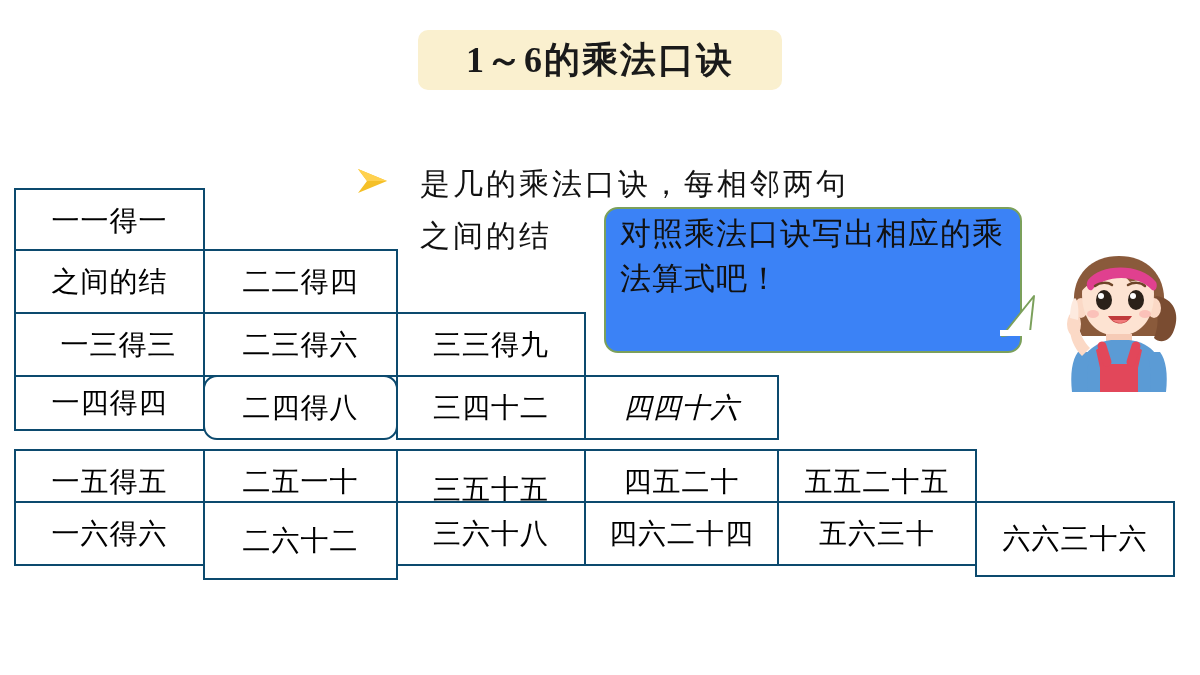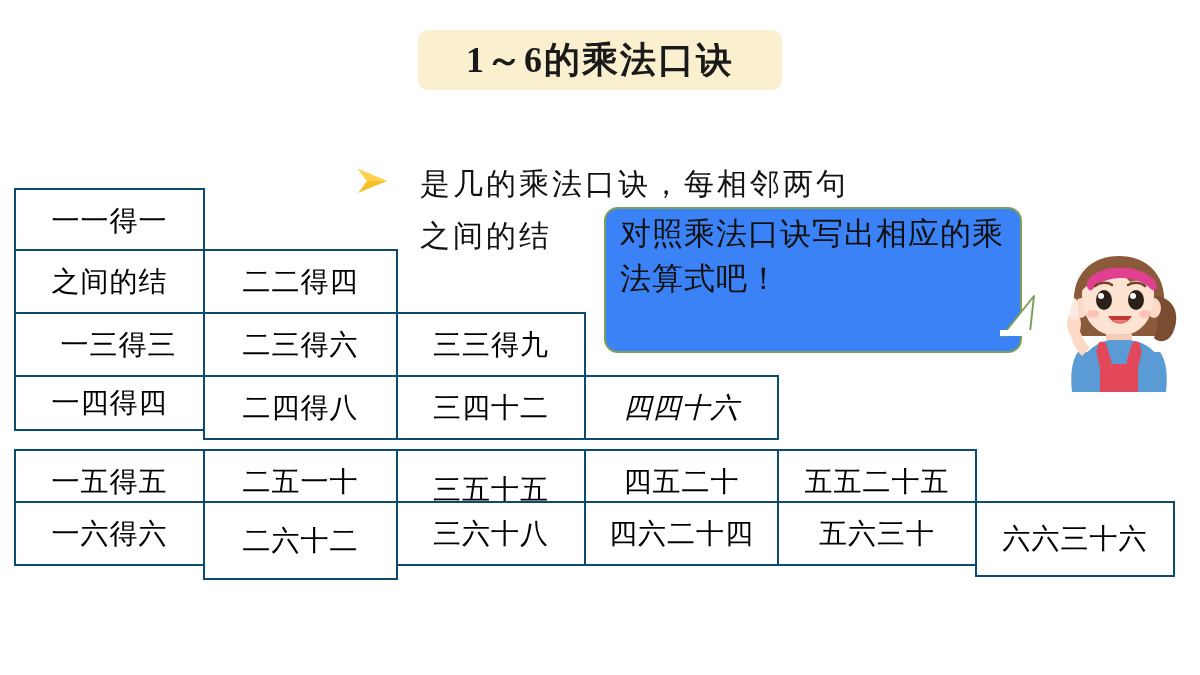--- a/index.html
+++ b/index.html
@@ -166,21 +166,21 @@
       <div class="table-cell" style="width: 191px; height: 65px;">之间的结</div>
       <div class="table-cell" style="width: 195px; height: 65px;">二二得四</div>
     </div>
     <div class="table-row" style="top: 126px;">
       <div class="table-cell" style="width: 191px; height: 65px; padding-left: 18px;">一三得三</div>
       <div class="table-cell" style="width: 195px; height: 65px;">二三得六</div>
       <div class="table-cell" style="width: 190px; height: 65px;">三三得九</div>
     </div>
     <div class="table-row" style="top: 189px;">
       <div class="table-cell" style="width: 191px; height: 56px;">一四得四</div>
-      <div class="table-cell" style="width: 195px; height: 65px;">二四得八</div>
+      <div class="table-cell" style="width: 195px; height: 65px; border-radius: 14px;">二四得八</div>
       <div class="table-cell" style="width: 190px; height: 65px;">三四十二</div>
       <div class="table-cell" style="width: 195px; height: 65px; font-style: italic;">四四十六</div>
     </div>
     <div class="table-row" style="top: 252px; margin-top: 9px;">
       <div class="table-cell" style="width: 191px; height: 65px;">一五得五</div>
       <div class="table-cell" style="width: 195px; height: 65px;">二五一十</div>
       <div class="table-cell" style="width: 190px; height: 82px;">三五十五</div>
       <div class="table-cell" style="width: 195px; height: 65px;">四五二十</div>
       <div class="table-cell" style="width: 200px; height: 65px;">五五二十五</div>
     </div>

